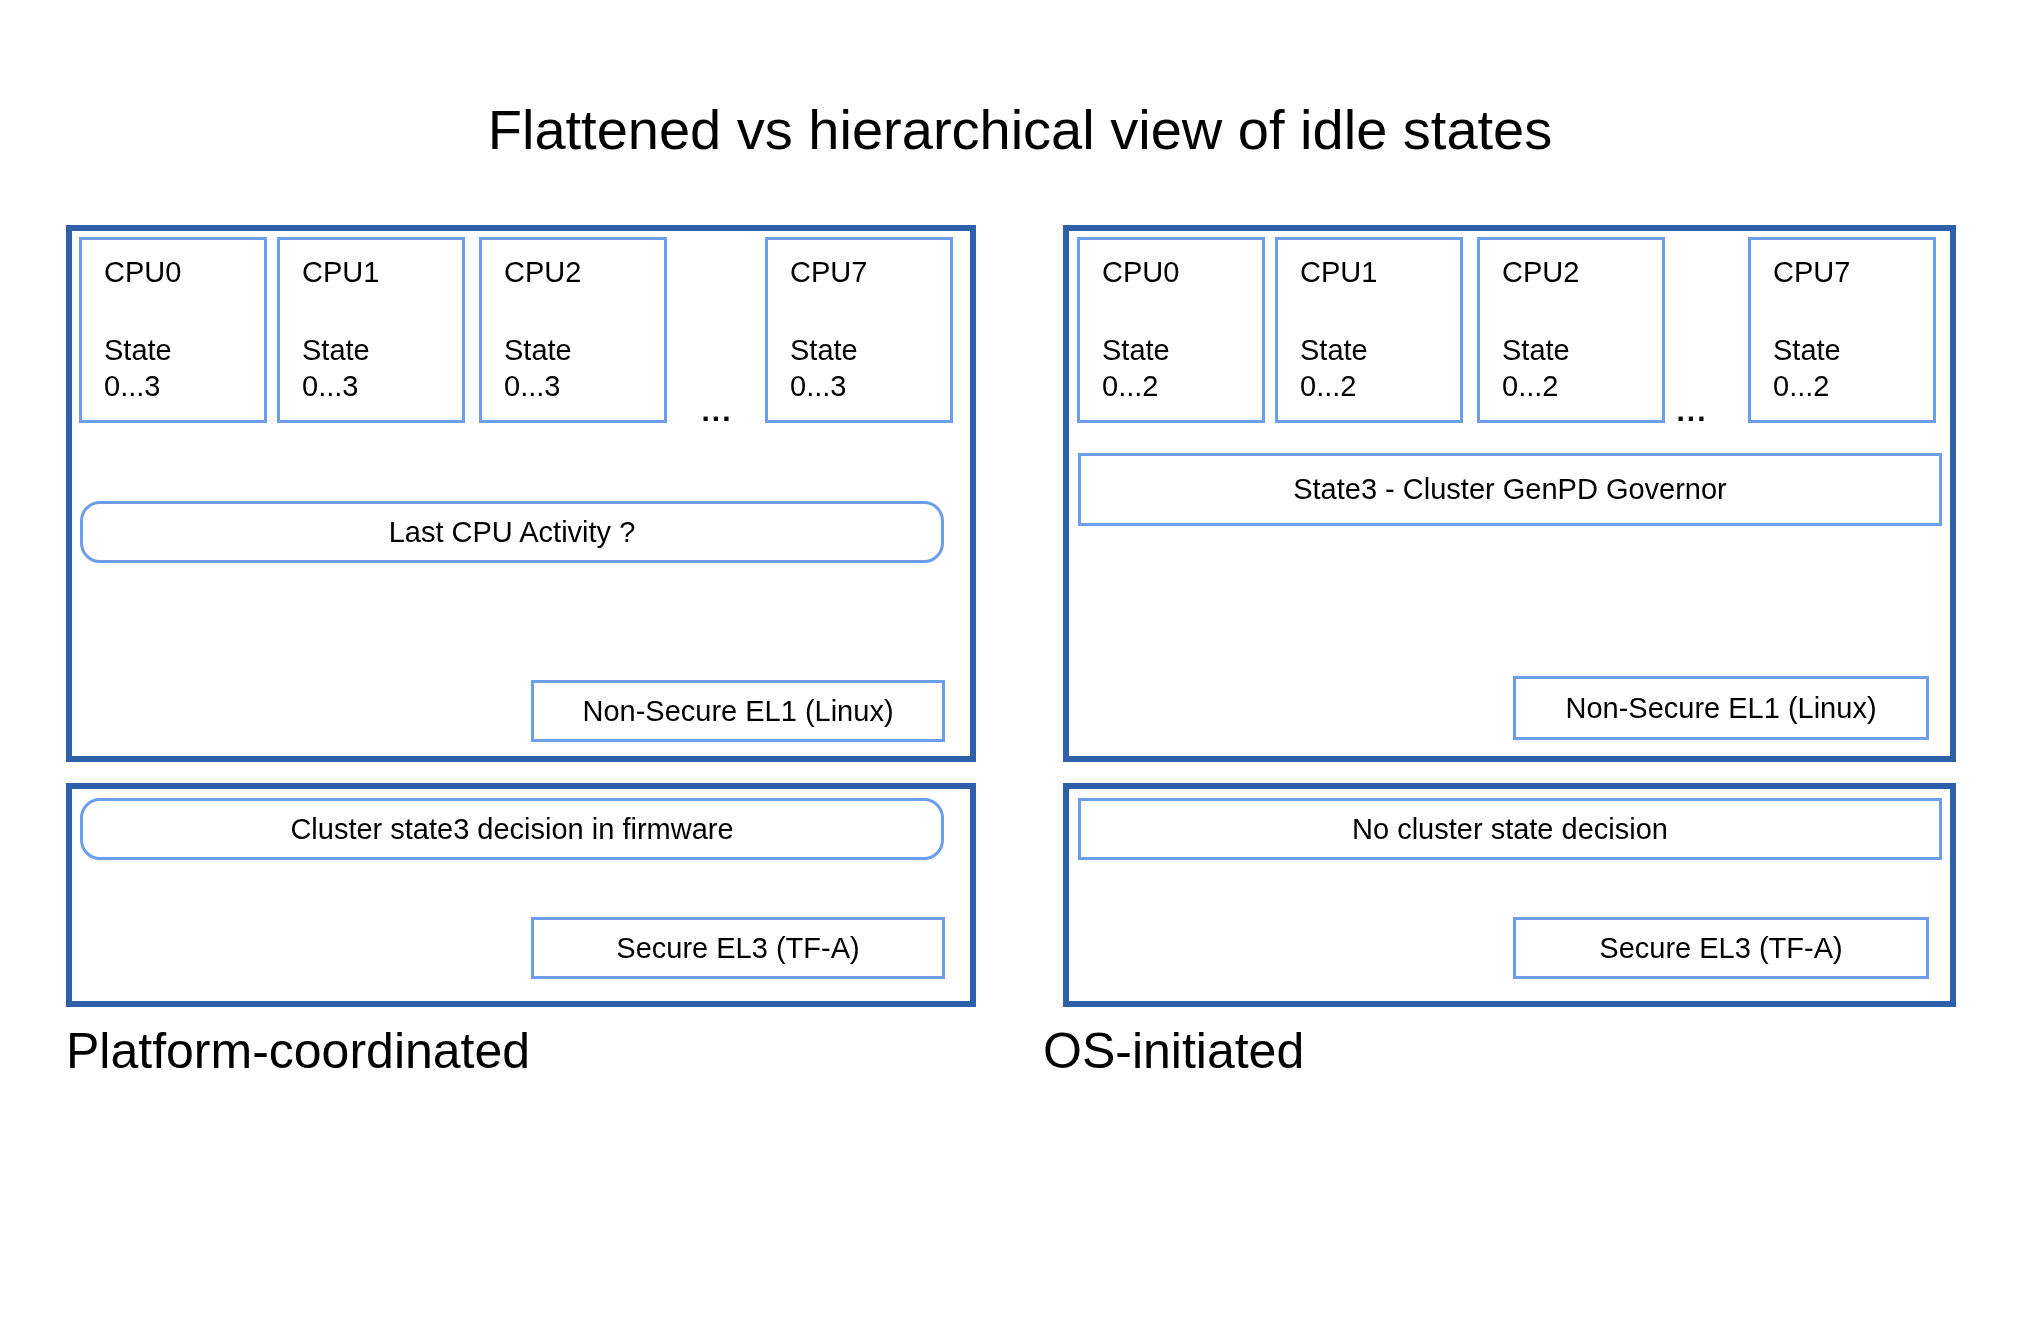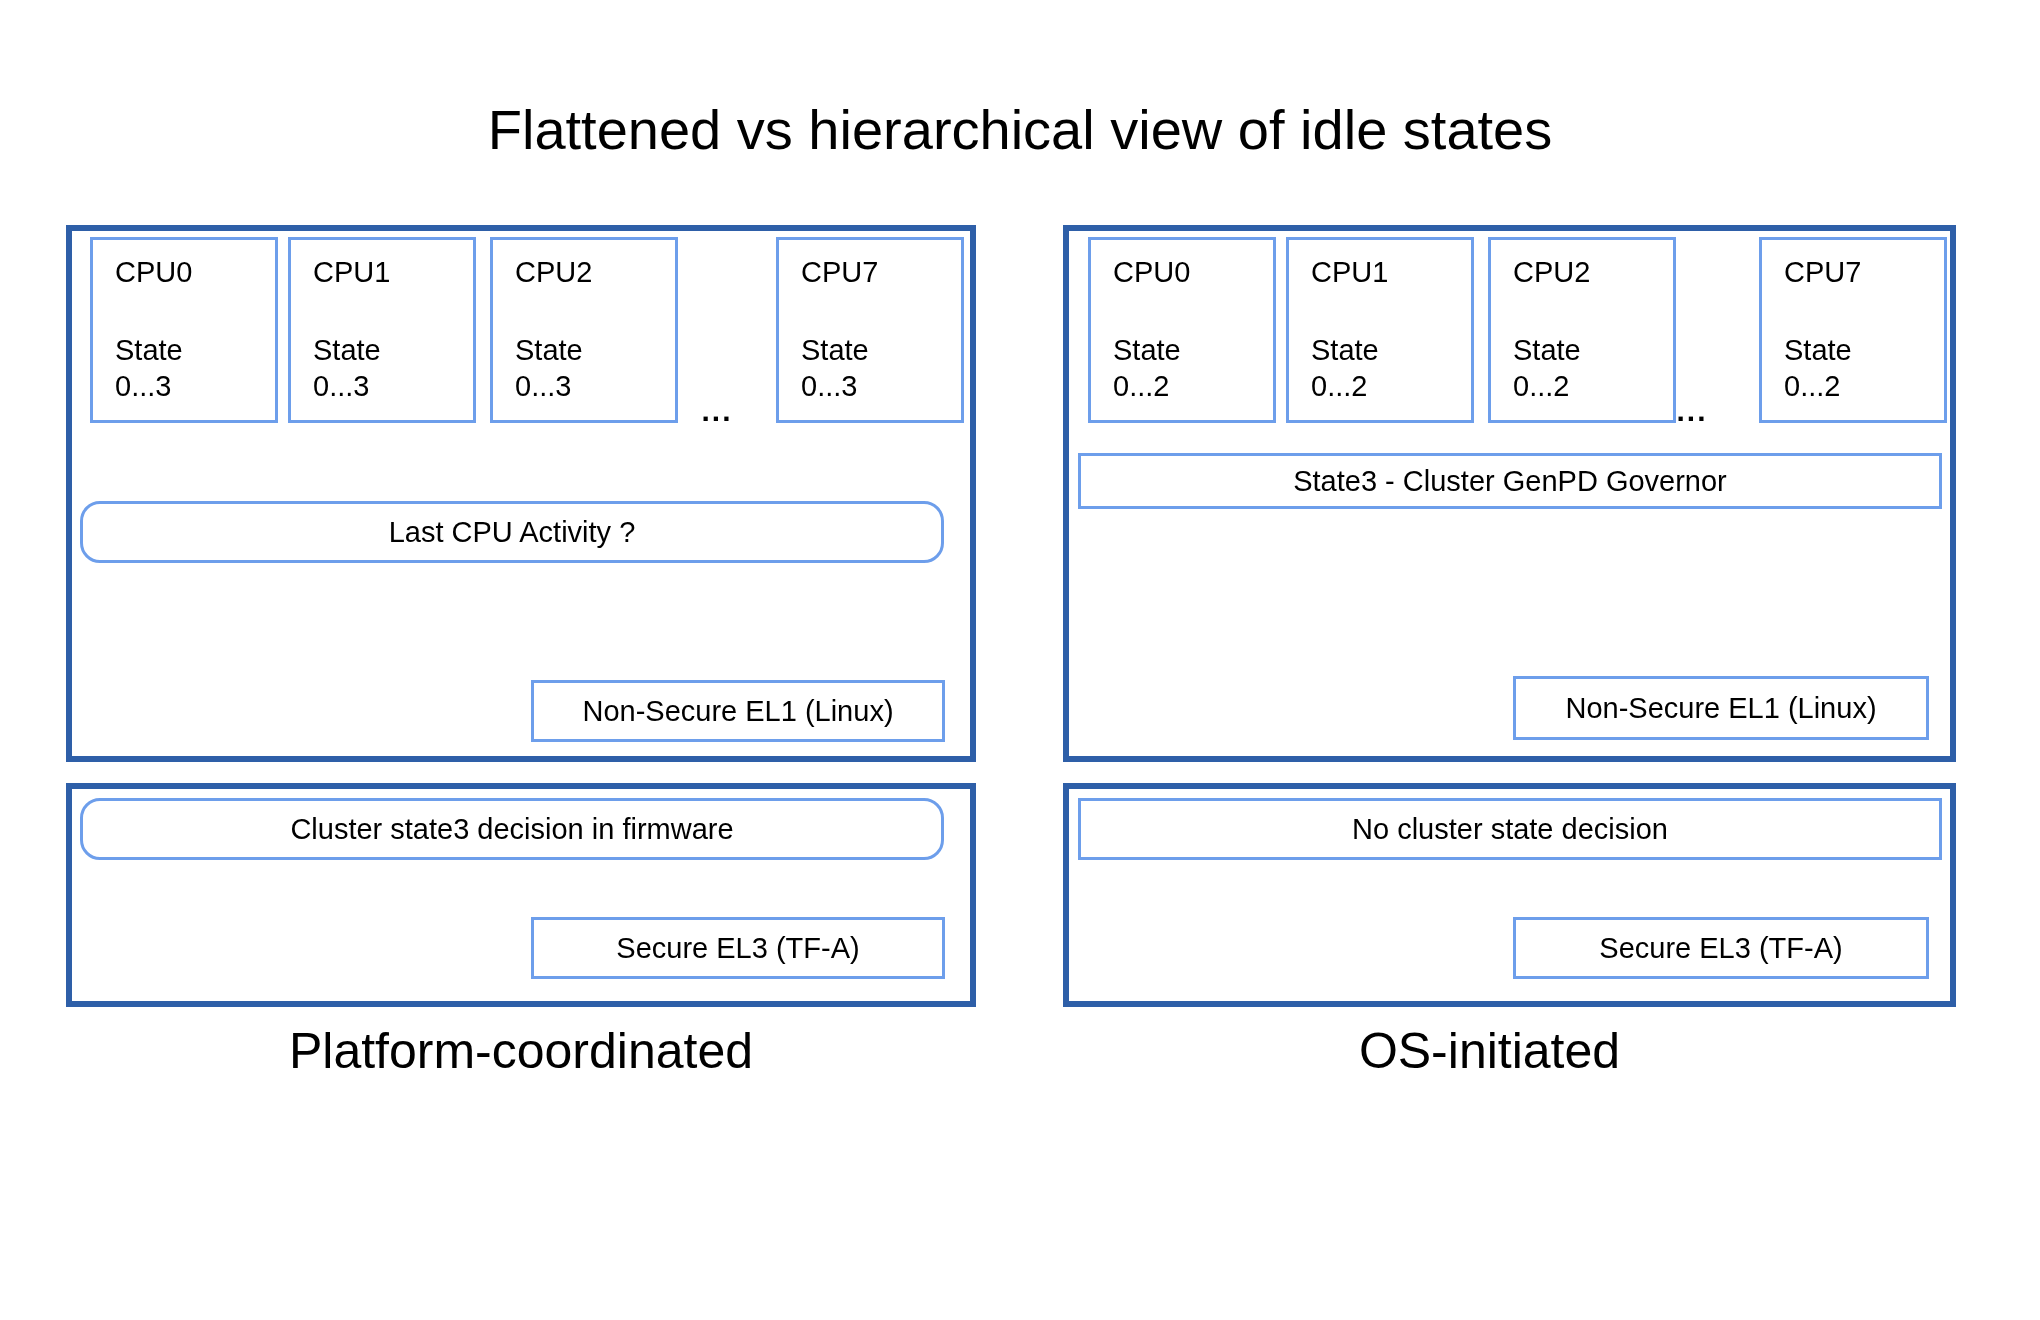--- a/index.html
+++ b/index.html
@@ -28,30 +28,29 @@
   .ibox{
     position:absolute;background:var(--bg);
     border:3px solid var(--inner);box-sizing:border-box;
     display:flex;align-items:center;justify-content:center;
     font-size:29px;color:var(--text);white-space:nowrap;
   }
   .cpu{
     width:188px;height:186px;top:6px;
     flex-direction:column;align-items:flex-start;justify-content:space-between;
     padding:16px 10px 16px 22px;
-    margin-left:11px;
   }
   .cpu .state{line-height:1.25;}
   .dots{
     position:absolute;font-size:30px;font-weight:bold;letter-spacing:2px;
     text-align:center;width:80px;color:var(--text);
   }
   .rowbox{left:8px;width:864px;height:62px;border-radius:20px;}
   .caption{
-    position:absolute;top:1022px;text-align:center;font-size:50px;color:var(--text);
+    position:absolute;top:1022px;text-align:left;font-size:50px;color:var(--text);
     white-space:nowrap;
   }
   #caption-left{left:66px;width:910px;}
   #caption-right{left:1043px;width:893px;}
 </style>
 </head>
 <body>
 
 <div class="canvas">
 
@@ -103,21 +102,21 @@
       <div>CPU2</div>
       <div class="state"><span>State</span><br>
         <span>0...2</span></div>
     </div>
     <div class="dots" style="left:583px;top:163px;">...</div>
     <div class="ibox cpu" style="left:679px;">
       <div>CPU7</div>
       <div class="state"><span>State</span><br>
         <span>0...2</span></div>
     </div>
-    <div class="ibox" style="left:9px;top:222px;width:864px;height:56px;">State3 - Cluster GenPD Governor</div>
+    <div class="ibox" style="left:9px;top:222px;width:864px;height:73px;">State3 - Cluster GenPD Governor</div>
     <div class="ibox" style="left:444px;top:445px;width:416px;height:64px;">Non-Secure EL1 (Linux)</div>
   </div>
 
   <div class="panel" id="panel-br">
     <div class="ibox" style="left:9px;top:9px;width:864px;height:62px;">No cluster state decision</div>
     <div class="ibox" style="left:444px;top:128px;width:416px;height:62px;">Secure EL3 (TF-A)</div>
   </div>
 
   <div class="caption" id="caption-left">Platform-coordinated</div>
   <div class="caption" id="caption-right">OS-initiated</div>

